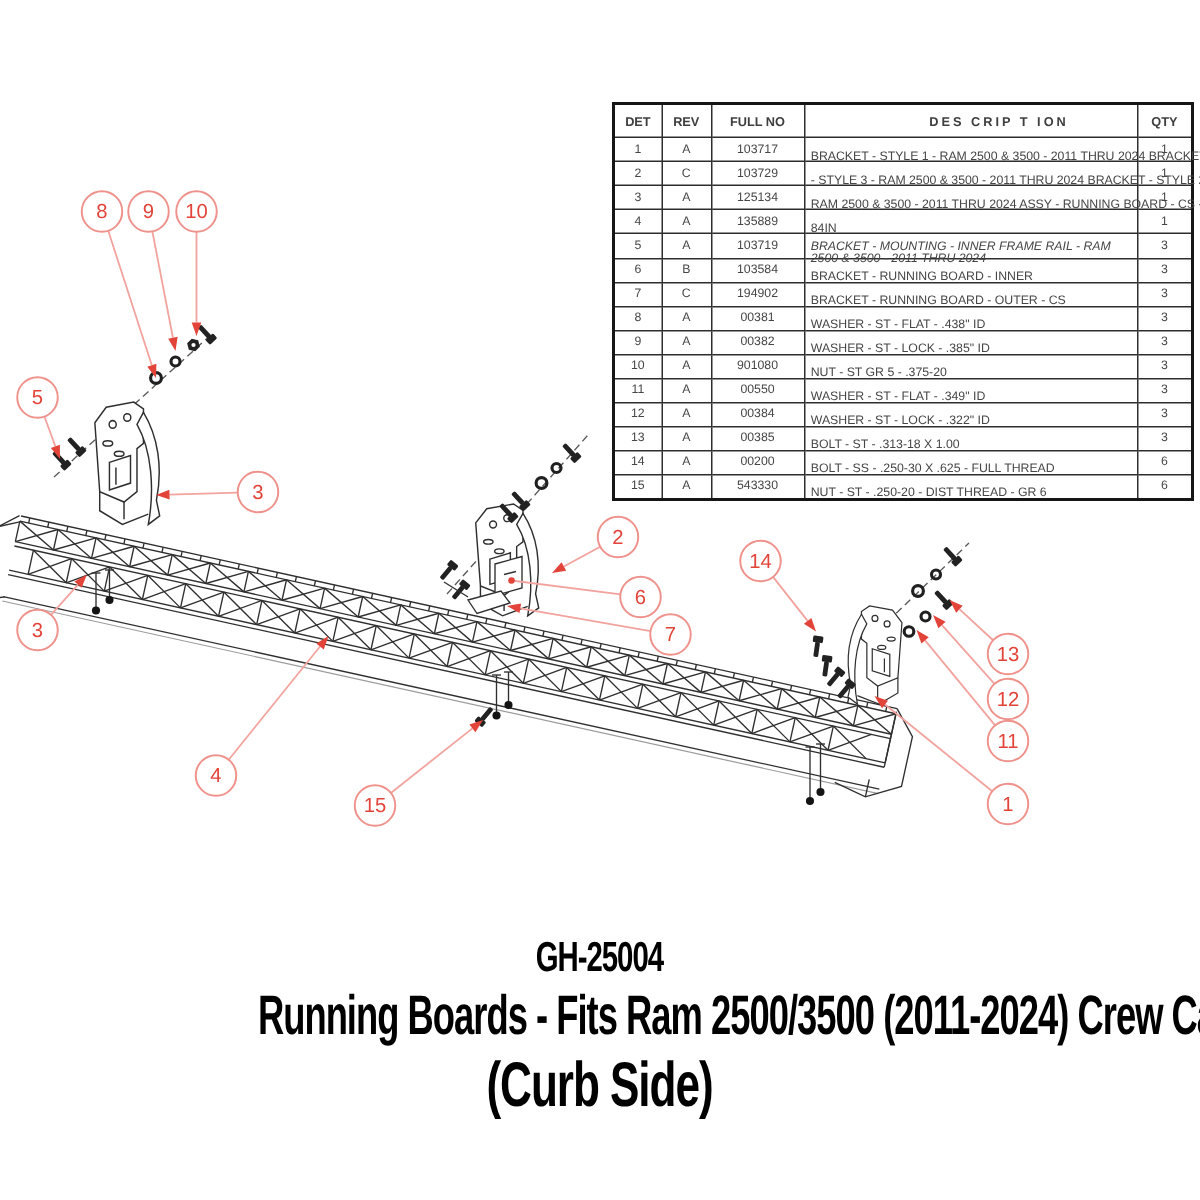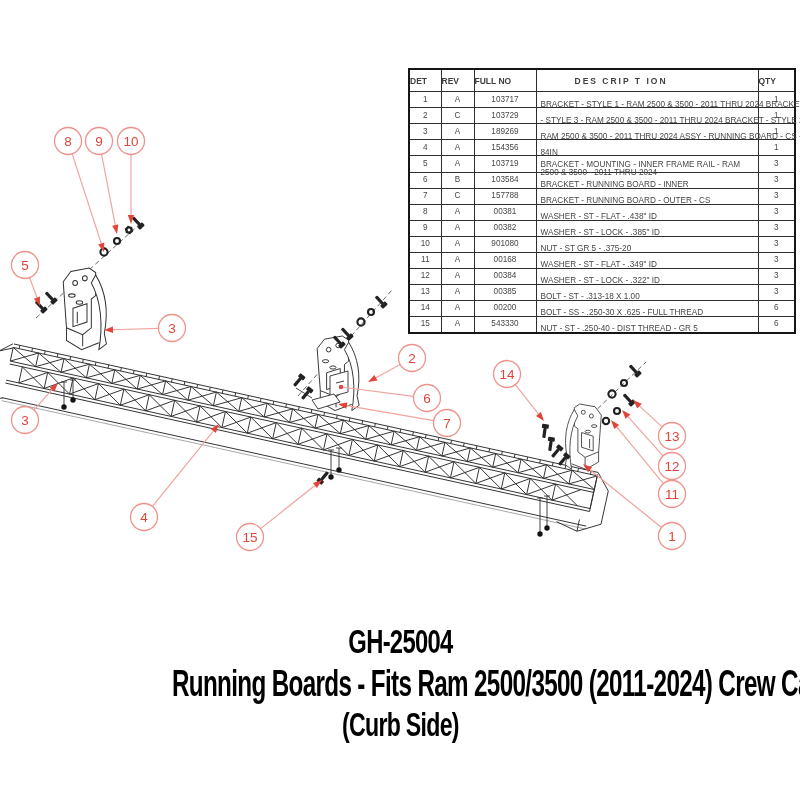--- a/index.html
+++ b/index.html
@@ -5,36 +5,36 @@
   html,body{margin:0;padding:0;}
   body{width:800px;height:800px;background:#ffffff;position:relative;overflow:hidden;
        font-family:"Liberation Sans",sans-serif;}
   #stage{position:absolute;left:0;top:0;width:800px;height:800px;}
   svg{position:absolute;left:0;top:0;}
 
   
   .parts-table{position:absolute;left:408px;top:68px;width:386px;border-collapse:collapse;
                table-layout:fixed;background:#fff;border:2px solid #161616;}
   .parts-table th,.parts-table td{border:1px solid #2e2e2e;padding:0;overflow:visible;}
-  .parts-table th{height:21px;font-size:8.5px;font-weight:bold;color:#3e3e3e;text-align:left;}
+  .parts-table th{height:21px;font-size:8.5px;font-weight:bold;color:#3e3e3e;text-align:center;}
   .parts-table th.h-desc{letter-spacing:2px;padding-left:38px;}
   .parts-table td{height:15px;font-size:8.2px;color:#464646;text-align:center;line-height:8px;}
   .parts-table td.desc{text-align:left;padding:0 4px;}
   .parts-table td.desc .dtext{display:inline-block;transform:translateY(4.5px);
                white-space:nowrap;line-height:7.6px;}
-  .parts-table td.desc.two-line .dtext{white-space:normal;}
+  .parts-table td.desc.two-line .dtext{white-space:normal;font-style:italic;}
 
   
   .title-block{position:absolute;left:0;top:618px;width:800px;text-align:center;color:#000;}
   .tline{white-space:nowrap;}
   .squish{display:inline-block;transform:scaleX(var(--sx));transform-origin:50% 50%;
           font-weight:bold;letter-spacing:-1px;}
-  .t1{margin-top:4px;font-size:34px;}
+  .t1{margin-top:4px;font-size:28px;}
   .t2{margin-top:2px;font-size:37px;}
-  .t3{margin-top:1px;font-size:33px;}
+  .t3{margin-top:1px;font-size:42px;}
 
   
   .ln{stroke:#2f2f2f;stroke-width:0.9;fill:none;}
   .lnl{stroke:#9b9b9b;stroke-width:0.8;fill:none;}
   .plate{stroke:#2f2f2f;stroke-width:0.9;fill:#ffffff;}
   .dash{stroke:#5a5a5a;stroke-width:0.9;fill:none;stroke-dasharray:5 3;}
   .dark{fill:#222222;stroke:none;}
   .leader{stroke:#f2a39e;stroke-width:1.2;fill:none;}
   .c-ring{stroke:#ef928c;stroke-width:1.3;fill:#ffffff;}
   .c-num{fill:#e2443a;font-size:13.5px;text-anchor:middle;font-family:"Liberation Sans",sans-serif;}
@@ -518,49 +518,49 @@
         <tr>
           <td>2</td>
           <td>C</td>
           <td>103729</td>
           <td class="desc"><span class="dtext">- STYLE 3 - RAM 2500 &amp; 3500 - 2011 THRU 2024 BRACKET - STYLE 2 -</span></td>
           <td>1</td>
         </tr>
         <tr>
           <td>3</td>
           <td>A</td>
-          <td>189269</td>
+          <td>125134</td>
           <td class="desc"><span class="dtext">RAM 2500 &amp; 3500 - 2011 THRU 2024 ASSY - RUNNING BOARD - CS -</span></td>
           <td>1</td>
         </tr>
         <tr>
           <td>4</td>
           <td>A</td>
-          <td>154356</td>
+          <td>135889</td>
           <td class="desc"><span class="dtext">84IN</span></td>
           <td>1</td>
         </tr>
         <tr>
           <td>5</td>
           <td>A</td>
           <td>103719</td>
           <td class="desc two-line"><span class="dtext">BRACKET - MOUNTING - INNER FRAME RAIL - RAM 2500 &amp; 3500 - 2011 THRU 2024</span></td>
           <td>3</td>
         </tr>
         <tr>
           <td>6</td>
           <td>B</td>
           <td>103584</td>
           <td class="desc"><span class="dtext">BRACKET - RUNNING BOARD - INNER</span></td>
           <td>3</td>
         </tr>
         <tr>
           <td>7</td>
           <td>C</td>
-          <td>157788</td>
+          <td>194902</td>
           <td class="desc"><span class="dtext">BRACKET - RUNNING BOARD - OUTER - CS</span></td>
           <td>3</td>
         </tr>
         <tr>
           <td>8</td>
           <td>A</td>
           <td>00381</td>
           <td class="desc"><span class="dtext">WASHER - ST - FLAT - .438" ID</span></td>
           <td>3</td>
         </tr>
@@ -574,21 +574,21 @@
         <tr>
           <td>10</td>
           <td>A</td>
           <td>901080</td>
           <td class="desc"><span class="dtext">NUT - ST GR 5 - .375-20</span></td>
           <td>3</td>
         </tr>
         <tr>
           <td>11</td>
           <td>A</td>
-          <td>00168</td>
+          <td>00550</td>
           <td class="desc"><span class="dtext">WASHER - ST - FLAT - .349" ID</span></td>
           <td>3</td>
         </tr>
         <tr>
           <td>12</td>
           <td>A</td>
           <td>00384</td>
           <td class="desc"><span class="dtext">WASHER - ST - LOCK - .322" ID</span></td>
           <td>3</td>
         </tr>
@@ -603,21 +603,21 @@
           <td>14</td>
           <td>A</td>
           <td>00200</td>
           <td class="desc"><span class="dtext">BOLT - SS - .250-30 X .625 - FULL THREAD</span></td>
           <td>6</td>
         </tr>
         <tr>
           <td>15</td>
           <td>A</td>
           <td>543330</td>
-          <td class="desc"><span class="dtext">NUT - ST - .250-40 - DIST THREAD - GR 5</span></td>
+          <td class="desc"><span class="dtext">NUT - ST - .250-20 - DIST THREAD - GR 6</span></td>
           <td>6</td>
         </tr>
       </tbody>
   </table>
 
   <div class="title-block">
     <div class="tline t1">
       <span class="squish" style="--sx:.70">GH-25004</span>
     </div>
     <div class="tline t2">

